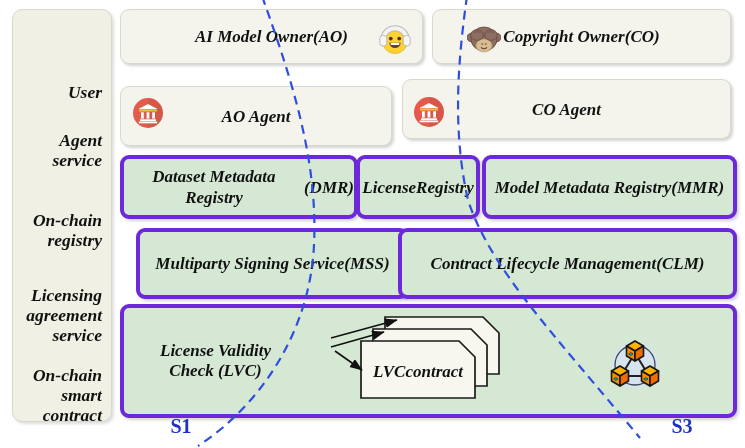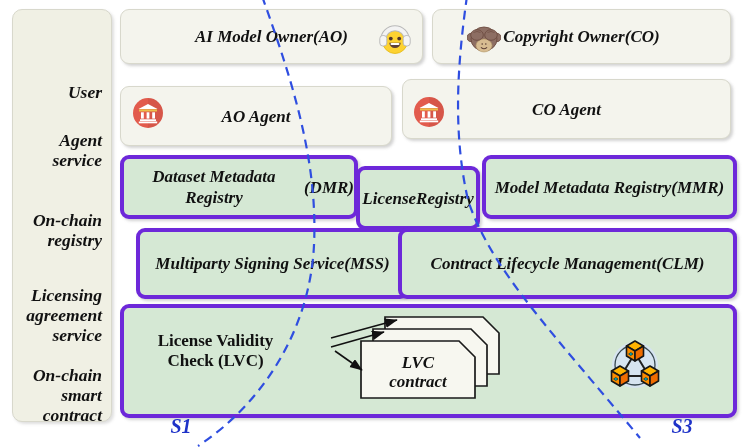--- a/index.html
+++ b/index.html
@@ -24,33 +24,33 @@
   }
   .legend-label{
     position:absolute;left:12px;width:90px;text-align:right;
     font-style:italic;font-weight:700;font-size:17.5px;line-height:20px;color:#111;margin-top:44px;
   }
   
   .icon{position:absolute;display:block;line-height:0;}
   
   .slabel{
     position:absolute;top:415px;width:44px;text-align:center;
-    font-style:italic;font-weight:700;font-size:20px;color:#1e32c8;
+    font-weight:700;font-size:20px;color:#1e32c8;
   }
   
   .overlay{position:absolute;left:0;top:0;width:745px;height:448px;pointer-events:none;z-index:50;}
   .stack-svg{position:absolute;left:325px;top:308px;z-index:2;}
   .stack-text{
     position:absolute;left:361px;top:343px;width:114px;height:57px;z-index:3;
-    display:flex;flex-direction:column;justify-content:center;align-items:center;
+    display:flex;flex-direction:row;justify-content:center;align-items:center;
     font-style:italic;font-weight:700;font-size:17px;line-height:19px;text-align:center;
   }
   .lvc-text{
-    position:absolute;left:148px;top:331px;width:135px;text-align:center;
-    font-weight:700;font-size:17px;line-height:20px;
+    position:absolute;left:148px;top:341px;width:135px;text-align:center;
+    font-style:italic;font-weight:700;font-size:17px;line-height:20px;
   }
 </style>
 </head>
 <body>
 
 <div id="canvas">
 
   <div class="legend-col"></div>
 
   <div class="legend-label" style="top:38px;">
@@ -143,21 +143,21 @@
       <rect x="19.2" y="14.3" width="2.8" height="6.3" fill="#ffffff"></rect>
       <rect x="7" y="21.3" width="16" height="1.8" fill="#ffffff"></rect>
       <rect x="5.8" y="23.5" width="18.4" height="1.8" fill="#ffffff"></rect>
     </svg>
   </span>
 
   <div class="bx green" style="left:120px;top:155px;width:230px;height:56px;">
     <span class="ln">Dataset Metadata Registry</span>
     <span class="ln">(DMR)</span>
   </div>
-  <div class="bx green" style="left:356px;top:155px;width:116px;height:56px;margin-top:11px;">
+  <div class="bx green" style="left:356px;top:155px;width:116px;height:56px;">
     <span class="ln">License</span>
     <span class="ln">Registry</span>
   </div>
   <div class="bx green" style="left:482px;top:155px;width:247px;height:56px;text-align:center;">
     <span class="ln">Model Metadata Registry</span>
     <span class="ln">(MMR)</span>
   </div>
 
   <div class="bx green" style="left:136px;top:228px;width:265px;height:63px;">
     <span class="ln">Multiparty Signing Service</span>

